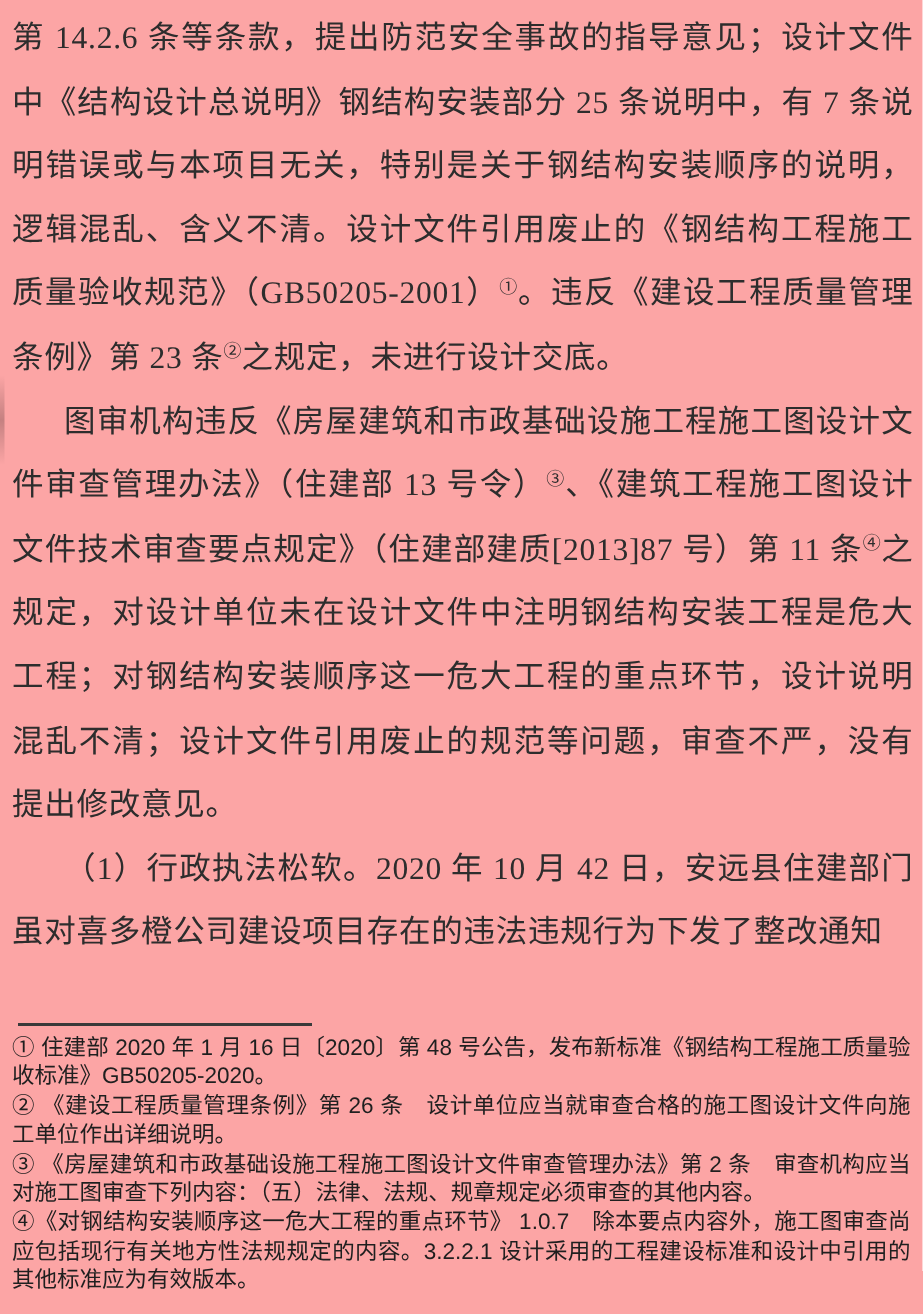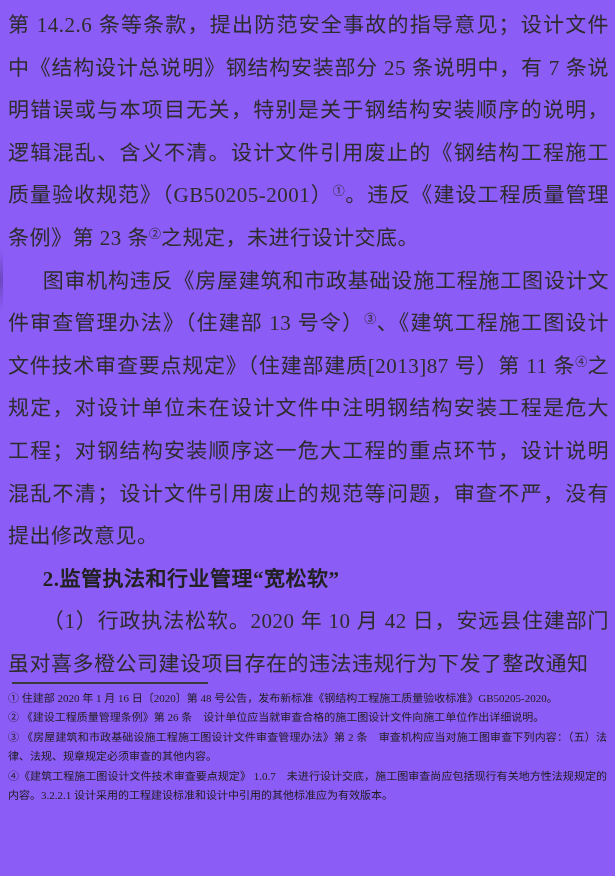--- a/index.html
+++ b/index.html
@@ -4,21 +4,21 @@
 <style>
   html, body {
     margin: 0;
     padding: 0;
     background: #ffffff;
   }
   .page {
     position: relative;
     width: 615px;
     height: 876px;
-    background: #8b5cf6;
+    background: #fca5a5;
     overflow: hidden;
     box-sizing: border-box;
   }
   .scan-edge {
     position: absolute;
     left: 0;
     top: 250px;
     width: 3px;
     height: 60px;
     background: linear-gradient(#00000000, #00000038, #00000000);
@@ -51,22 +51,22 @@
     font-size: 12px;
     letter-spacing: 0;
     line-height: 0;
     vertical-align: 7px;
   }
   .footnotes {
     position: absolute;
     left: 8px;
     right: 8px;
     top: 676px;
-    font-family: Liberation Serif, serif;
-    font-size: 11px;
+    font-family: Liberation Sans, sans-serif;
+    font-size: 15px;
     line-height: 19.4px;
     color: #1f1f1f;
     text-align: justify;
     text-justify: inter-character;
   }
   .fn-rule {
     width: 196px;
     height: 0;
     border-top: 2px solid #3a3a3a;
     margin: 6px 0 5px 4px;
@@ -78,25 +78,24 @@
 </head>
 <body>
 
 <div class="page">
 
   <div class="scan-edge"></div>
 
   <div class="body-text">
     <p class="para">第 14.2.6 条等条款，提出防范安全事故的指导意见；设计文件中《结构设计总说明》钢结构安装部分 25 条说明中，有 7 条说明错误或与本项目无关，特别是关于钢结构安装顺序的说明，逻辑混乱、含义不清。设计文件引用废止的《钢结构工程施工质量验收规范》（GB50205-2001）<sup class="fnref">①</sup>。违反《建设工程质量管理条例》第 23 条<sup class="fnref">②</sup>之规定，未进行设计交底。</p>
     <p class="para indent">图审机构违反《房屋建筑和市政基础设施工程施工图设计文件审查管理办法》（住建部 13 号令）<sup class="fnref">③</sup>、《建筑工程施工图设计文件技术审查要点规定》（住建部建质[2013]87 号）第 11 条<sup class="fnref">④</sup>之规定，对设计单位未在设计文件中注明钢结构安装工程是危大工程；对钢结构安装顺序这一危大工程的重点环节，设计说明混乱不清；设计文件引用废止的规范等问题，审查不严，没有提出修改意见。</p>
-    <p class="para indent heading">2.监管执法和行业管理“宽松软”</p>
     <p class="para indent">（1）行政执法松软。2020 年 10 月 42 日，安远县住建部门虽对喜多橙公司建设项目存在的违法违规行为下发了整改通知</p>
   </div>
 
   <div class="footnotes">
     <div class="fn-rule"></div>
     <p class="fn">① 住建部 2020 年 1 月 16 日〔2020〕第 48 号公告，发布新标准《钢结构工程施工质量验收标准》GB50205-2020。</p>
     <p class="fn">② 《建设工程质量管理条例》第 26 条　设计单位应当就审查合格的施工图设计文件向施工单位作出详细说明。</p>
     <p class="fn">③ 《房屋建筑和市政基础设施工程施工图设计文件审查管理办法》第 2 条　审查机构应当对施工图审查下列内容：（五）法律、法规、规章规定必须审查的其他内容。</p>
-    <p class="fn">④《建筑工程施工图设计文件技术审查要点规定》 1.0.7　未进行设计交底，施工图审查尚应包括现行有关地方性法规规定的内容。3.2.2.1 设计采用的工程建设标准和设计中引用的其他标准应为有效版本。</p>
+    <p class="fn">④《对钢结构安装顺序这一危大工程的重点环节》 1.0.7　除本要点内容外，施工图审查尚应包括现行有关地方性法规规定的内容。3.2.2.1 设计采用的工程建设标准和设计中引用的其他标准应为有效版本。</p>
   </div>
 
 </div>
 
 </body></html>

